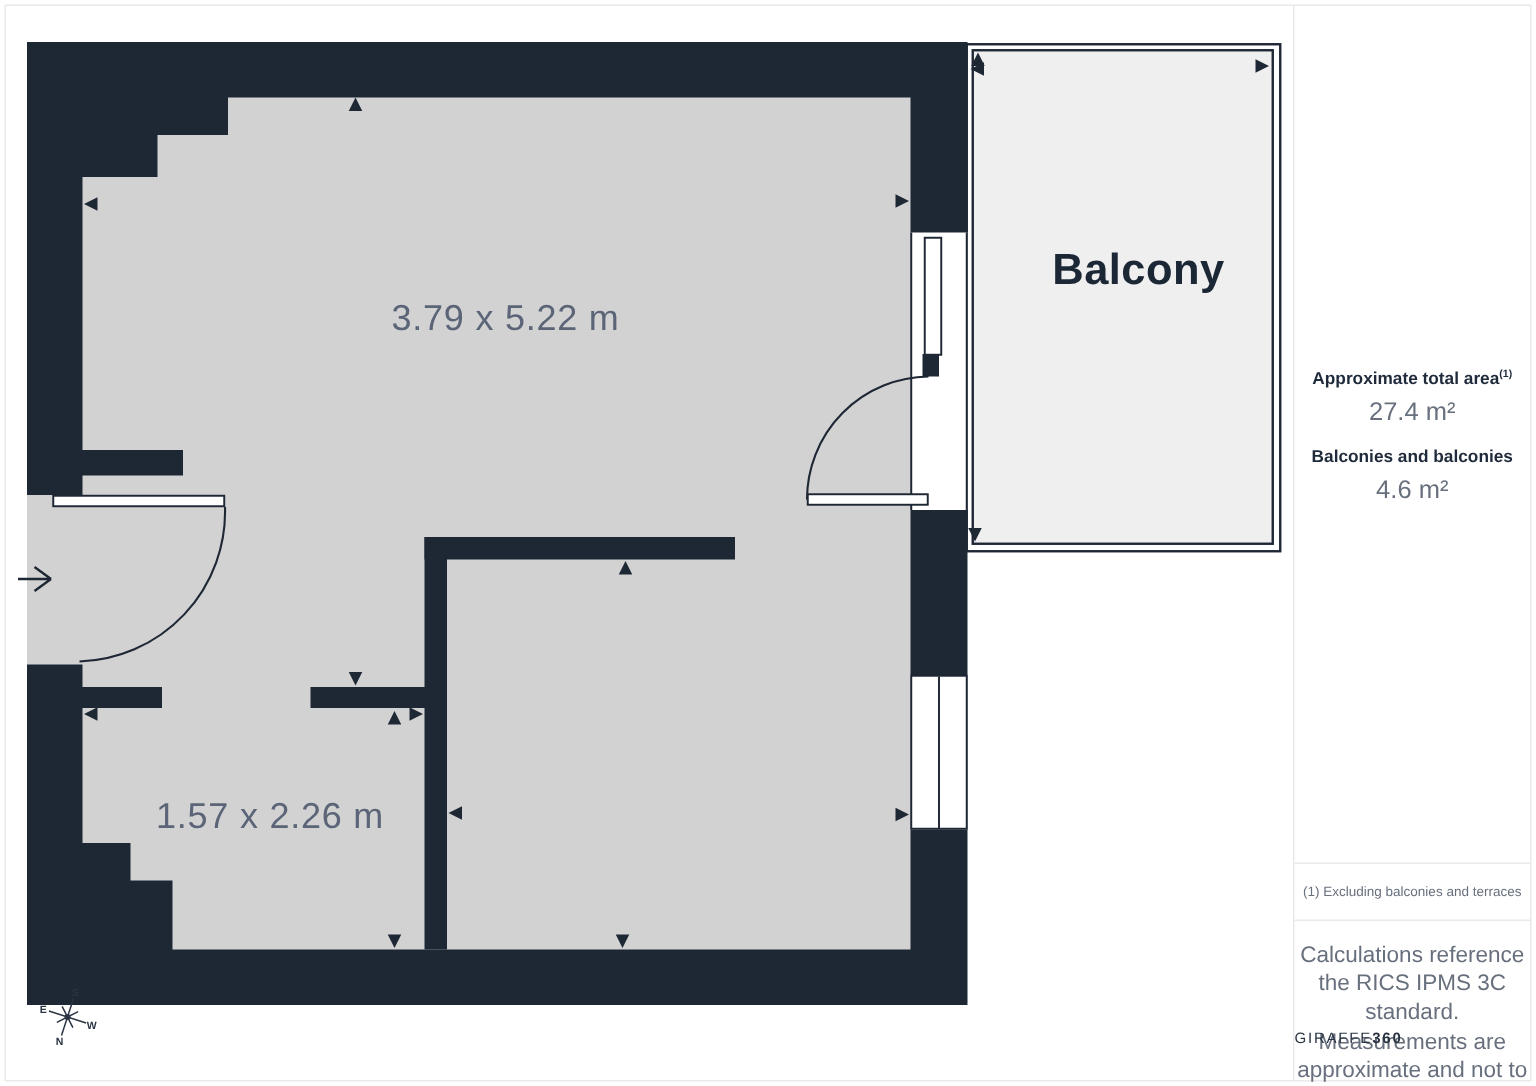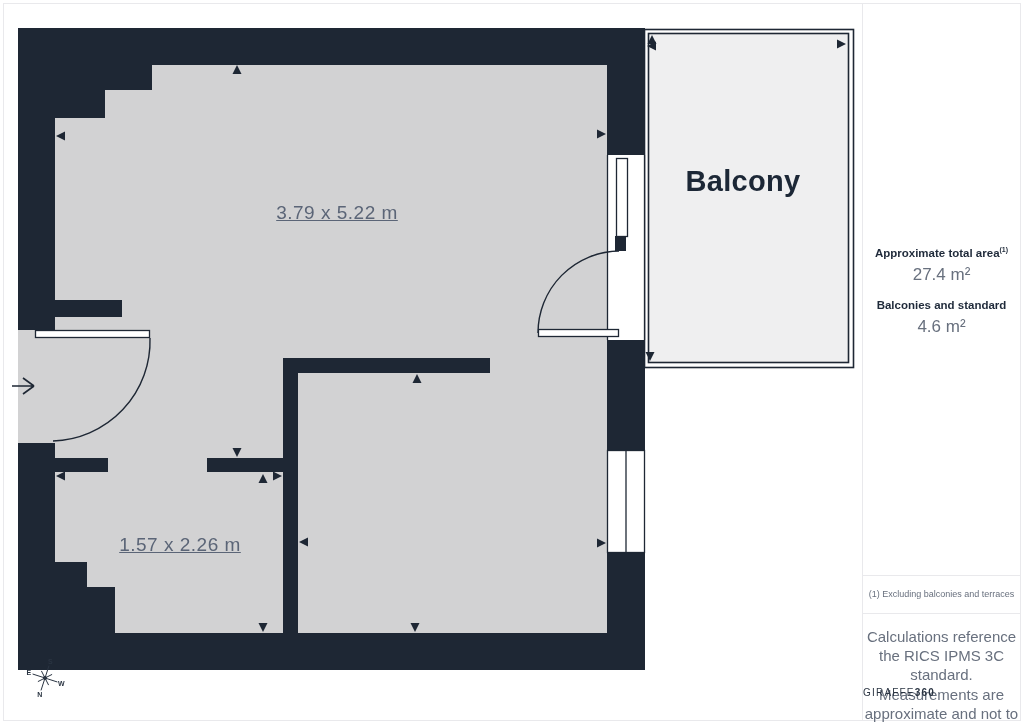--- a/index.html
+++ b/index.html
@@ -5,21 +5,21 @@
   html,body{margin:0;padding:0;background:#ffffff;}
   .page{
     position:relative;width:1024px;height:724px;background:#ffffff;overflow:hidden;
     font-family:"Liberation Sans", sans-serif;
   }
   .page-border{position:absolute;inset:3px;border:1px solid #e9e9ec;pointer-events:none;}
   .plan-svg{position:absolute;left:0;top:0;}
 
   .room-label{
     position:absolute;transform:translate(-50%,-50%);
-    color:#5b6577;font-size:19px;letter-spacing:.5px;white-space:nowrap;text-decoration:underline;
+    color:#5b6577;font-size:24px;letter-spacing:.5px;white-space:nowrap;
   }
   .balcony-name{
     position:absolute;transform:translate(-50%,-50%);
     color:#1c2736;font-size:29px;font-weight:700;letter-spacing:.3px;white-space:nowrap;
   }
 
   .sidebar-divider-v{position:absolute;top:3px;bottom:3px;left:862px;width:1px;background:#e9e9ec;}
   .sidebar-divider-h{position:absolute;left:863px;right:4px;height:1px;background:#e9e9ec;}
 
   .area-summary{position:absolute;left:863px;right:4px;top:246px;text-align:center;}
@@ -127,31 +127,31 @@
         <text x="28.8" y="675.2">E</text>
         <text x="50.3" y="664.3">S</text>
         <text x="61.2" y="685.8">W</text>
       </g>
     </g>
   </svg>
 
   <div class="room-label" style="left:337px;top:213px">3.79 x 5.22 m</div>
   <div class="room-label" style="left:180px;top:545px">1.57 x 2.26 m</div>
 
-  <div class="balcony-name" style="left:743px;top:181px">Balcony</div>
+  <div class="balcony-name" style="left:759px;top:181px">Balcony</div>
 
   <div class="sidebar-divider-v"></div>
 
   <div class="area-summary">
     <div class="area-label">
       <span>Approximate total area</span><sup>(1)</sup>
     </div>
     <div class="area-value">27.4 m²</div>
     <div class="area-gap"></div>
-    <div class="area-label">Balconies and standard</div>
+    <div class="area-label">Balconies and balconies</div>
     <div class="area-value">4.6 m²</div>
   </div>
 
   <div class="sidebar-divider-h" style="top:575px"></div>
   <div class="footnote-box">(1) Excluding balconies and terraces</div>
   <div class="sidebar-divider-h" style="top:613px"></div>
 
   <div class="disclaimer">
     <div class="disclaimer-text">Calculations reference the RICS IPMS 3C standard. Measurements are approximate and not to scale. This floor plan is intended for illustration only.</div>
   </div>

